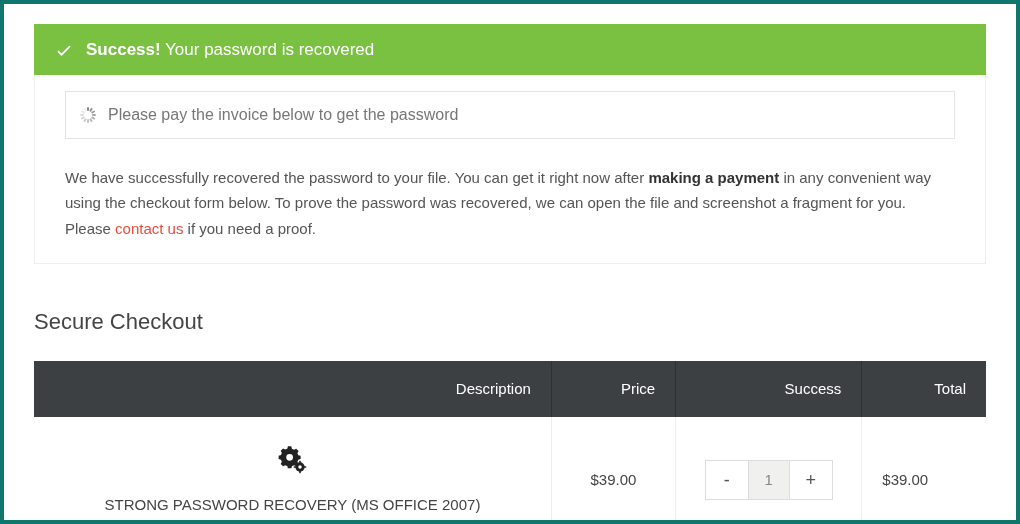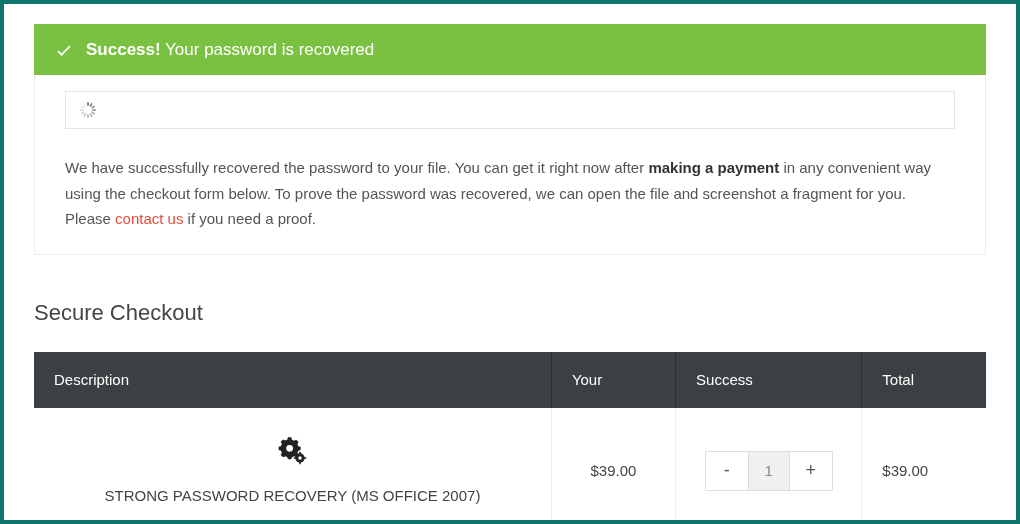--- a/index.html
+++ b/index.html
@@ -73,21 +73,21 @@
   }
   table.checkout {
     width: 100%;
     border-collapse: collapse;
     margin-top: 22px;
     font-size: 15px;
   }
   table.checkout thead th {
     background: #3c4043;
     color: #fff;
-    text-align: left;
+    text-align: right;
     font-weight: 400;
     padding: 16px 20px;
     border-right: 1px solid #2f3235;
   }
   table.checkout thead th:last-child { border-right: none; }
   table.checkout tbody td {
     padding: 26px 20px;
     border-right: 1px solid #eee;
     vertical-align: middle;
     color: #444;
@@ -148,34 +148,35 @@
         <span style="transform:rotate(90deg);opacity:.76"></span>
         <span style="transform:rotate(120deg);opacity:.68"></span>
         <span style="transform:rotate(150deg);opacity:.6"></span>
         <span style="transform:rotate(180deg);opacity:.52"></span>
         <span style="transform:rotate(210deg);opacity:.44"></span>
         <span style="transform:rotate(240deg);opacity:.36"></span>
         <span style="transform:rotate(270deg);opacity:.28"></span>
         <span style="transform:rotate(300deg);opacity:.2"></span>
         <span style="transform:rotate(330deg);opacity:.12"></span>
       </div>
+      <span>Please pay the invoice below to get the password</span>
     </div>
 
     <p class="info-text">
       <span>We have successfully recovered the password to your file. You can get it right now after </span><strong>making a payment</strong><span> in any convenient way using the checkout form below. To prove the password was recovered, we can open the file and screenshot a fragment for you. Please </span><a href="#">contact us</a><span> if you need a proof.</span>
     </p>
   </div>
 
   <h1 class="checkout-title">Secure Checkout</h1>
 
   <table class="checkout">
     <thead>
       <tr>
         <th class="col-desc">Description</th>
-        <th class="col-price">Your</th>
+        <th class="col-price">Price</th>
         <th class="col-qty">Success</th>
         <th class="col-total">Total</th>
       </tr>
     </thead>
     <tbody>
       <tr>
         <td class="col-desc">
           <div class="desc-cell">
             <svg class="gear-icon" viewBox="0 0 48 48">
               <g fill="#222">

